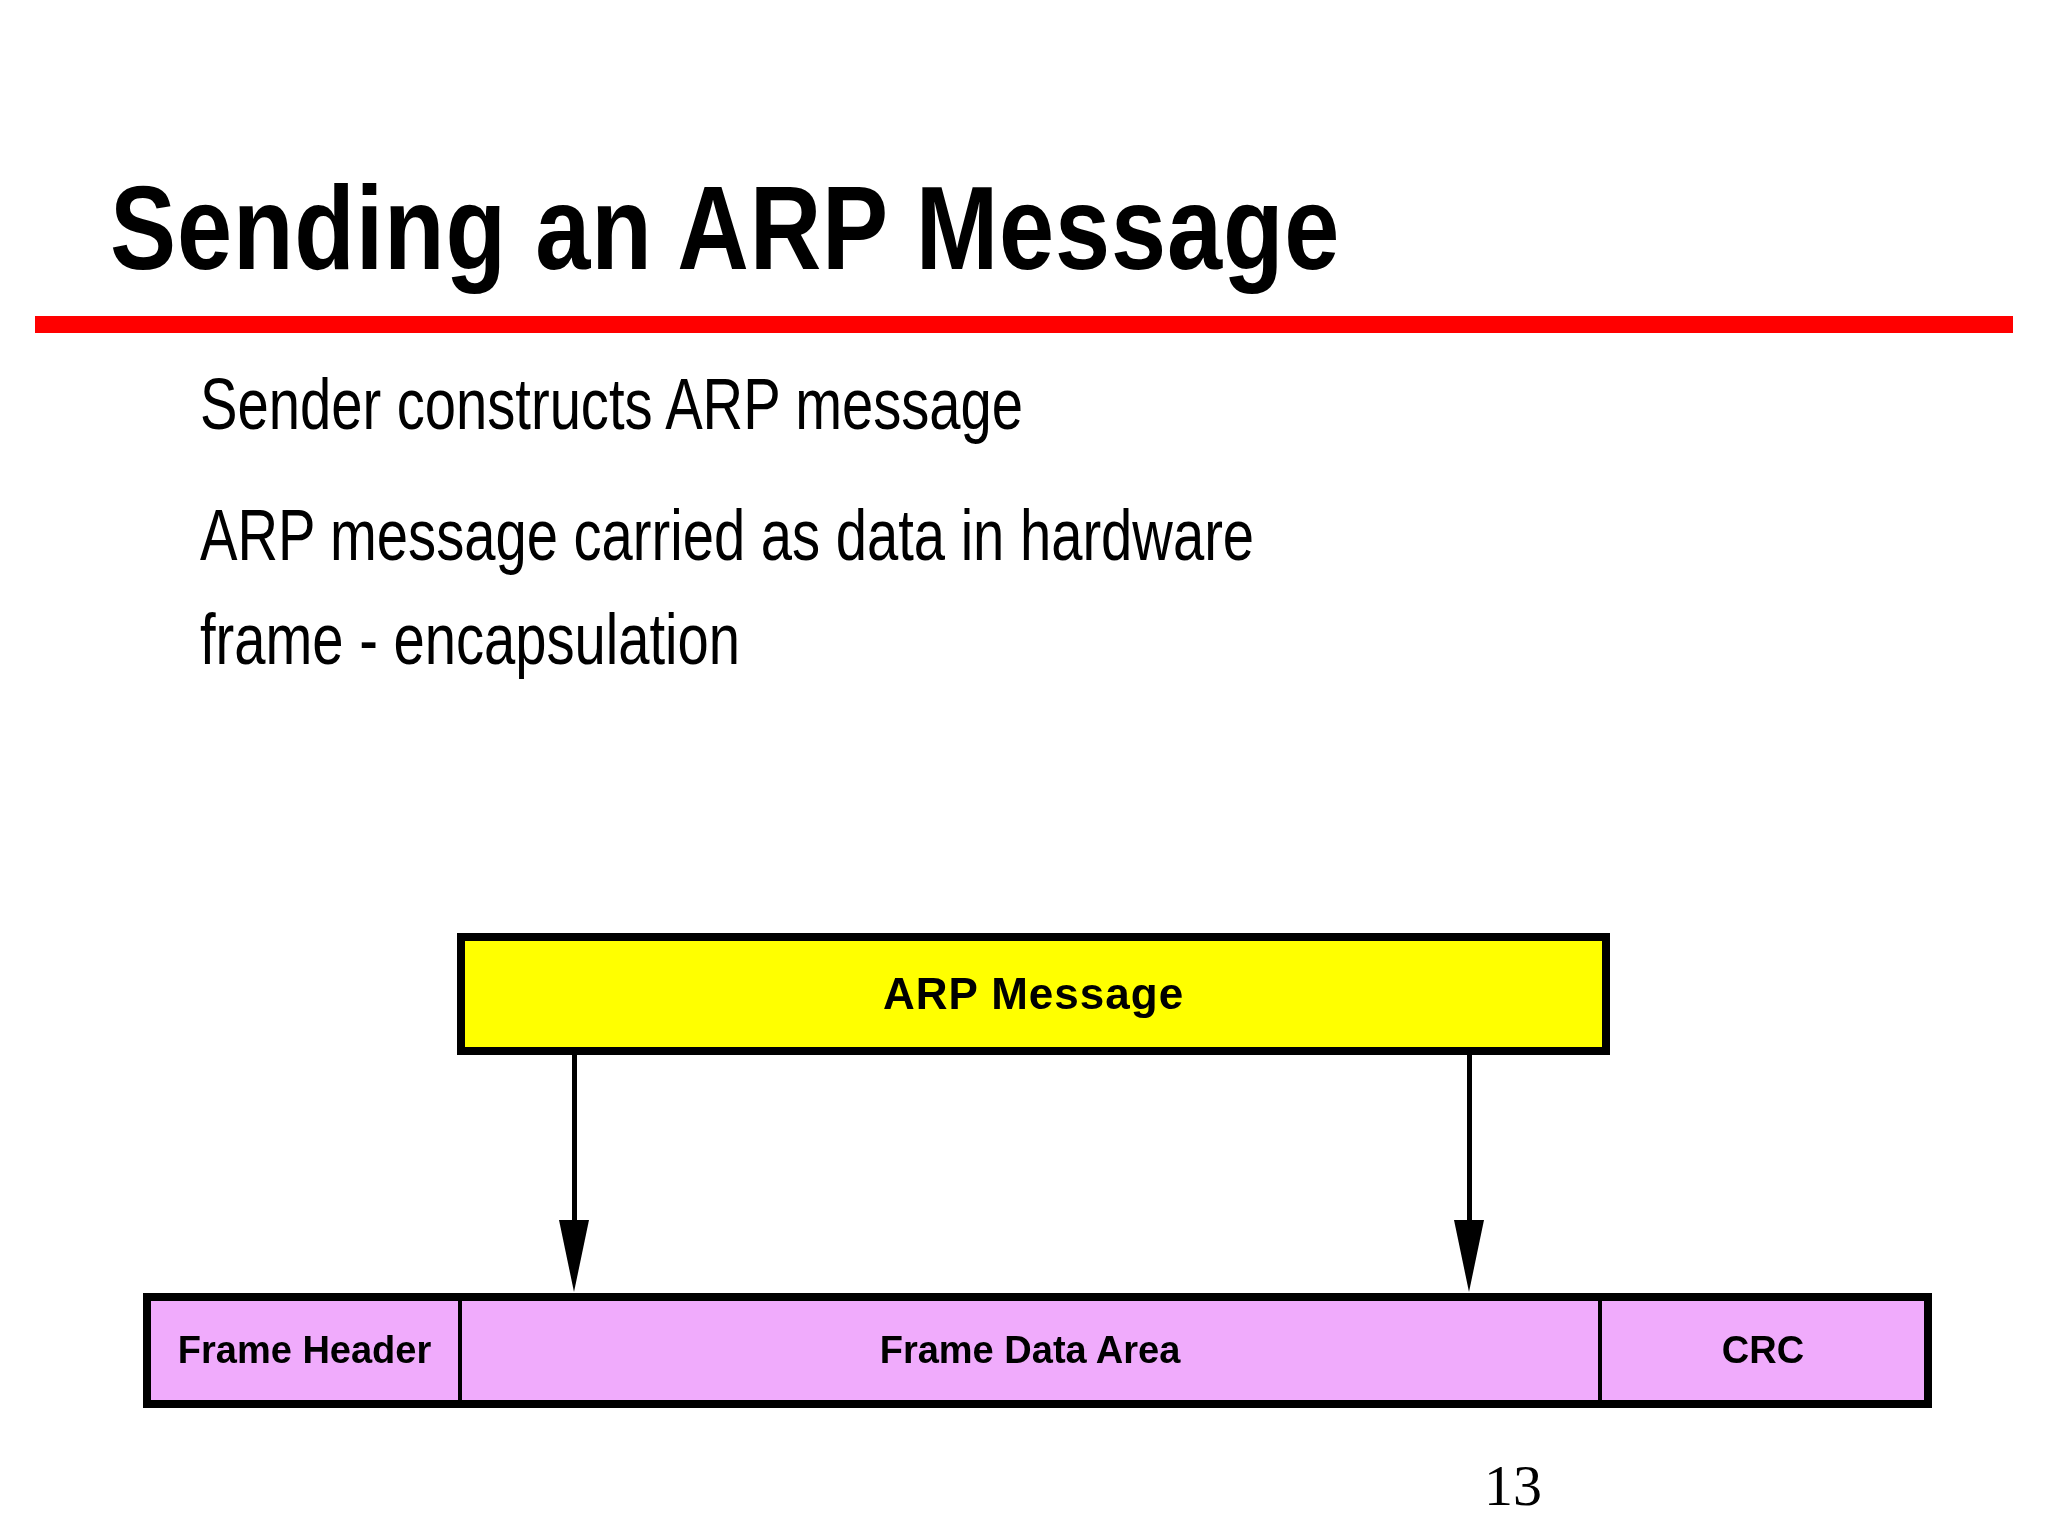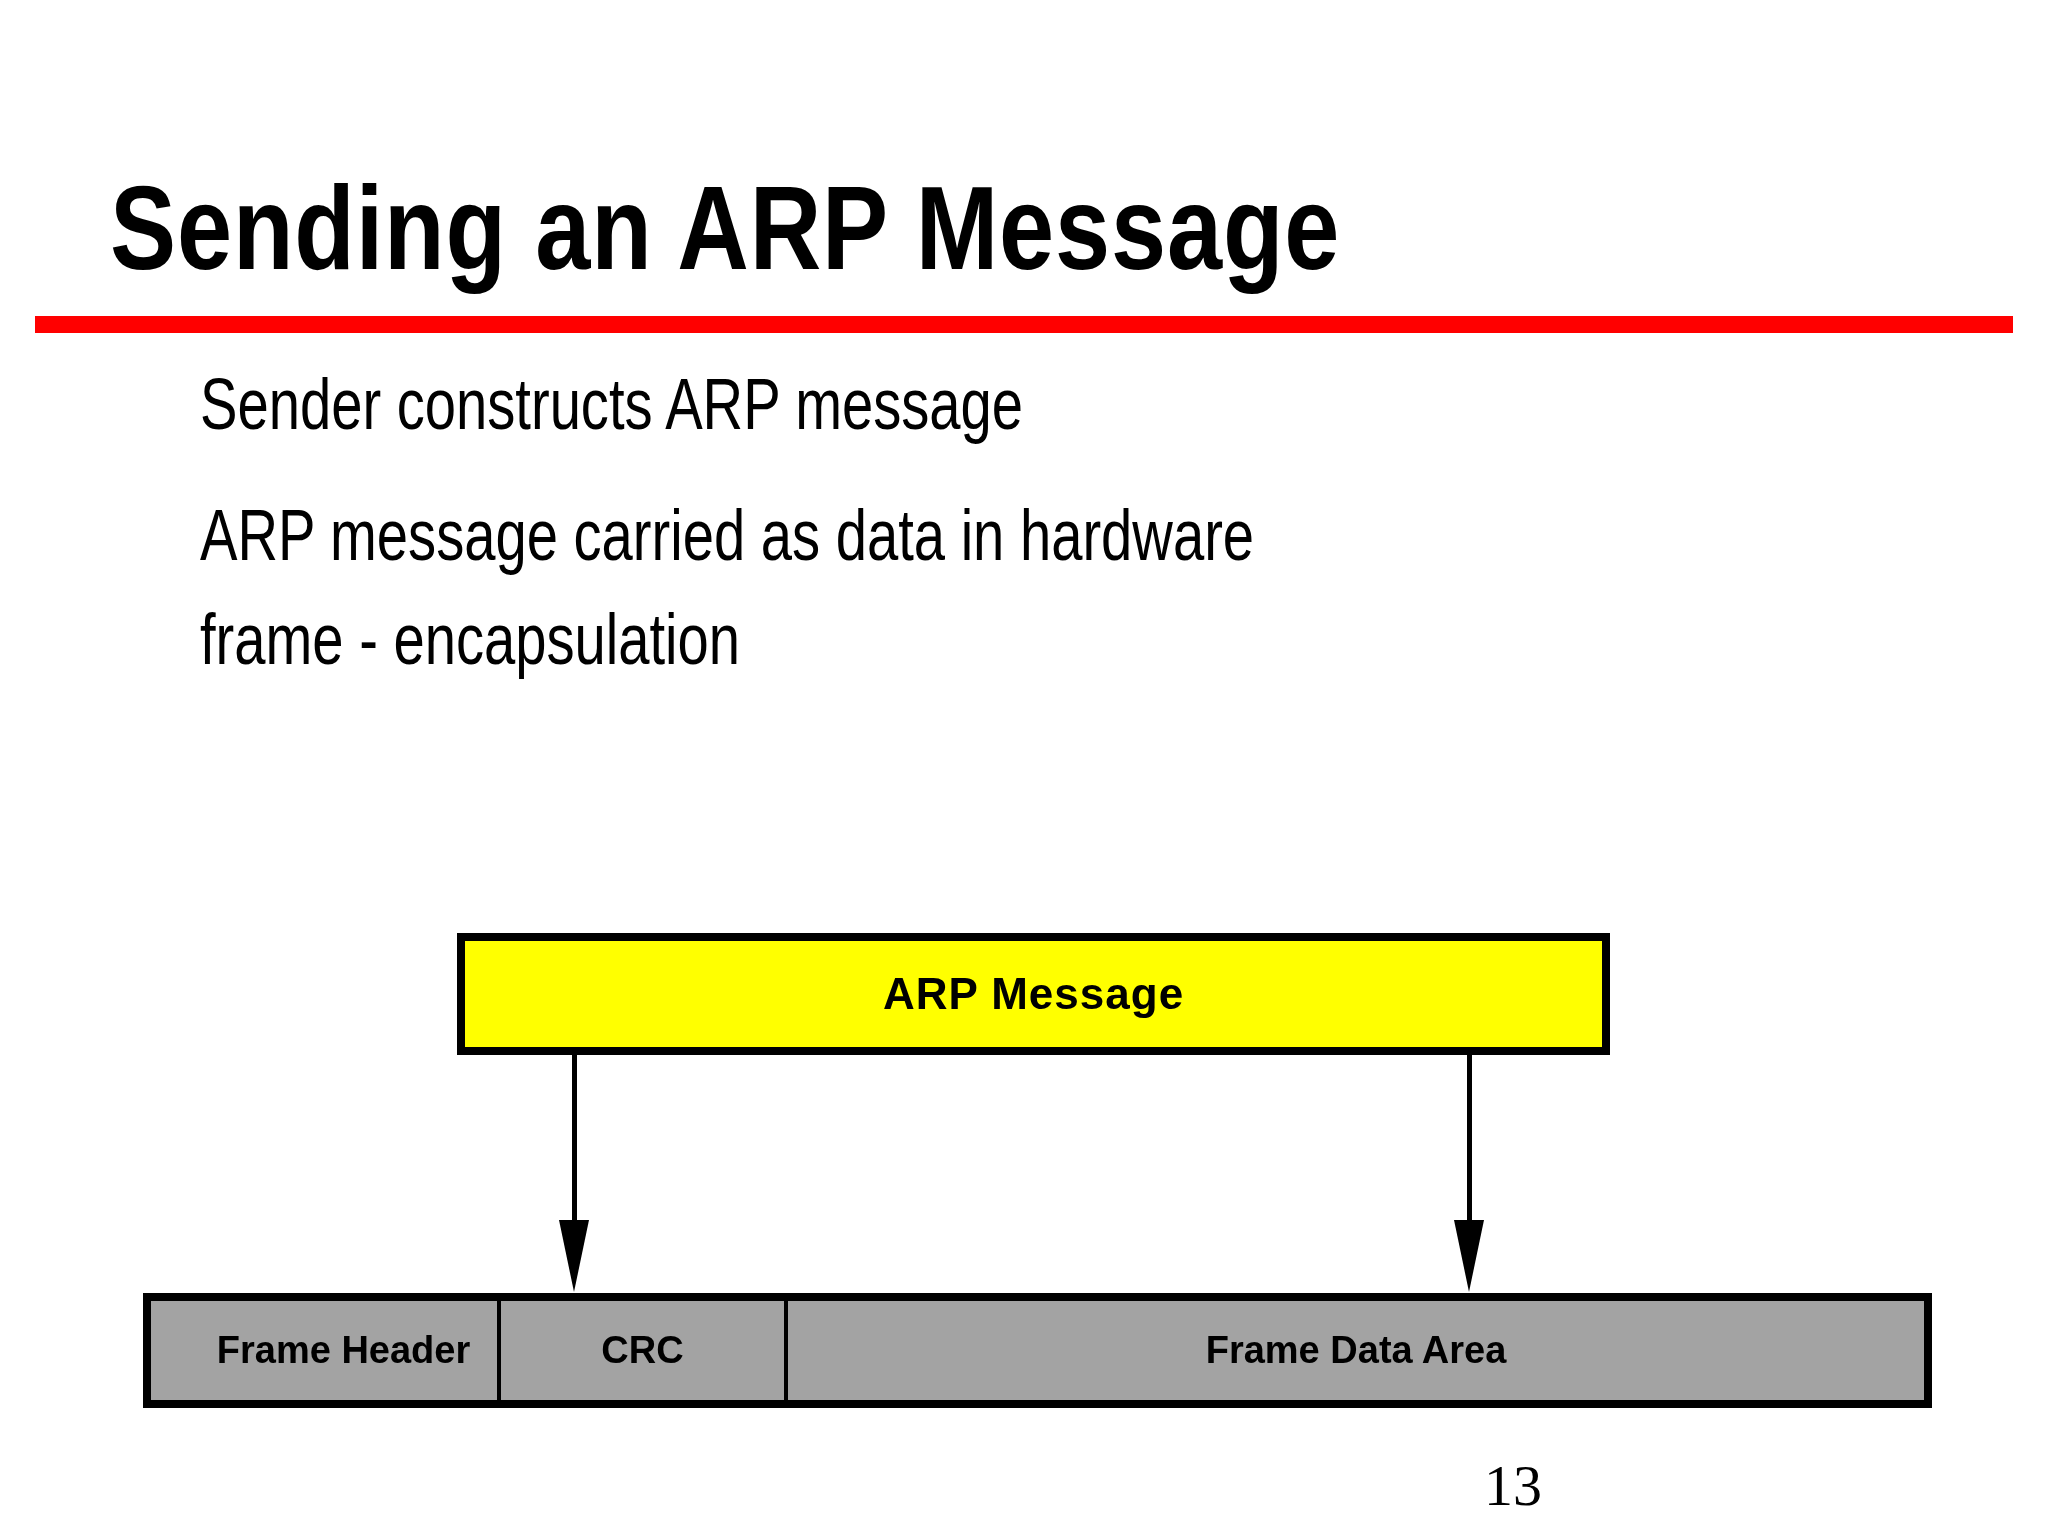--- a/index.html
+++ b/index.html
@@ -124,21 +124,21 @@
 
   <div class="arp-box" style="background: rgb(255, 255, 0); text-align: right;">
     <span class="arp-box-label">ARP Message</span>
   </div>
 
   <div class="arrow-line left"></div>
   <div class="arrow-head left"></div>
   <div class="arrow-line right"></div>
   <div class="arrow-head right"></div>
 
-  <div class="frame-bar" style="background: #a3a3a3; padding-left: 39px;">
+  <div class="frame-bar" style="background: #f0abfc;">
     <div class="frame-cell header">Frame Header</div>
+    <div class="frame-cell data">Frame Data Area</div>
     <div class="frame-cell crc">CRC</div>
-    <div class="frame-cell data">Frame Data Area</div>
   </div>
 
   <div class="page-number">13</div>
 
 </div>
 
 </body></html>

